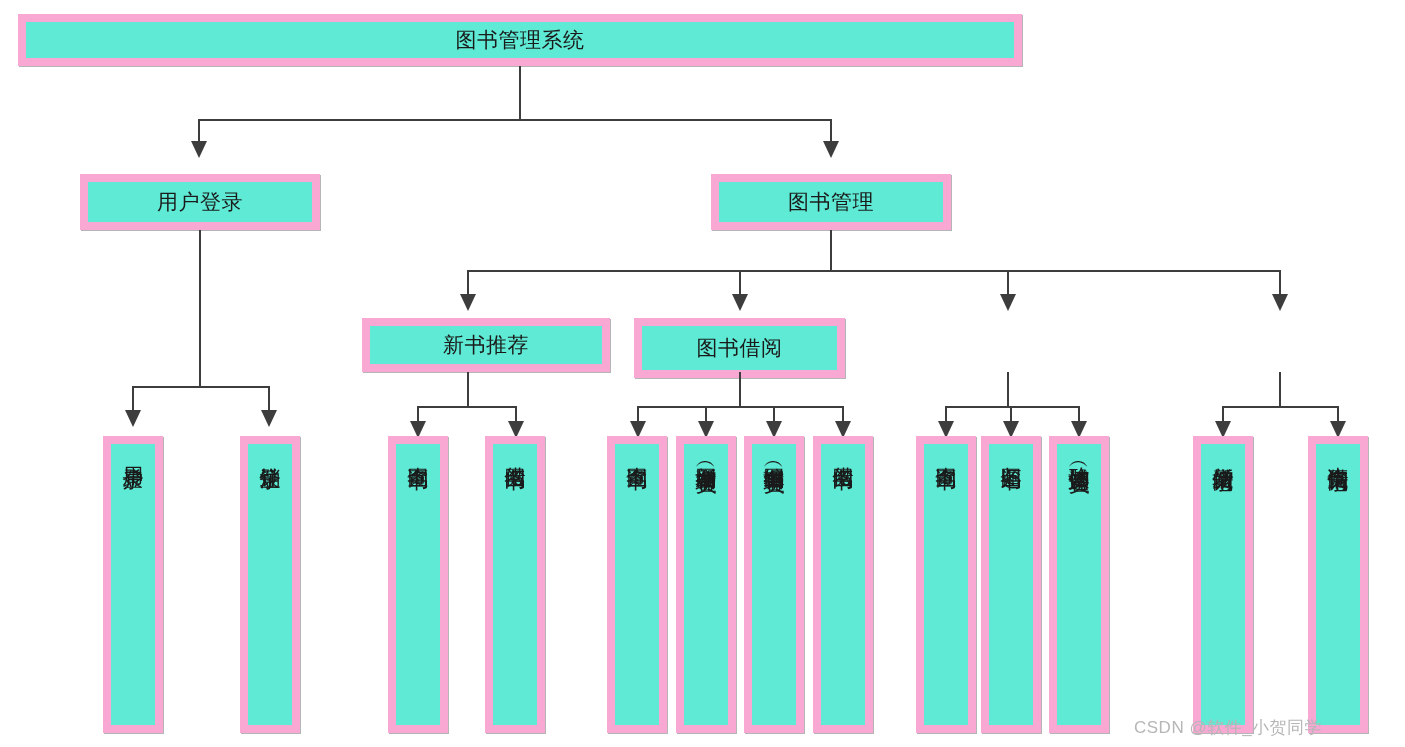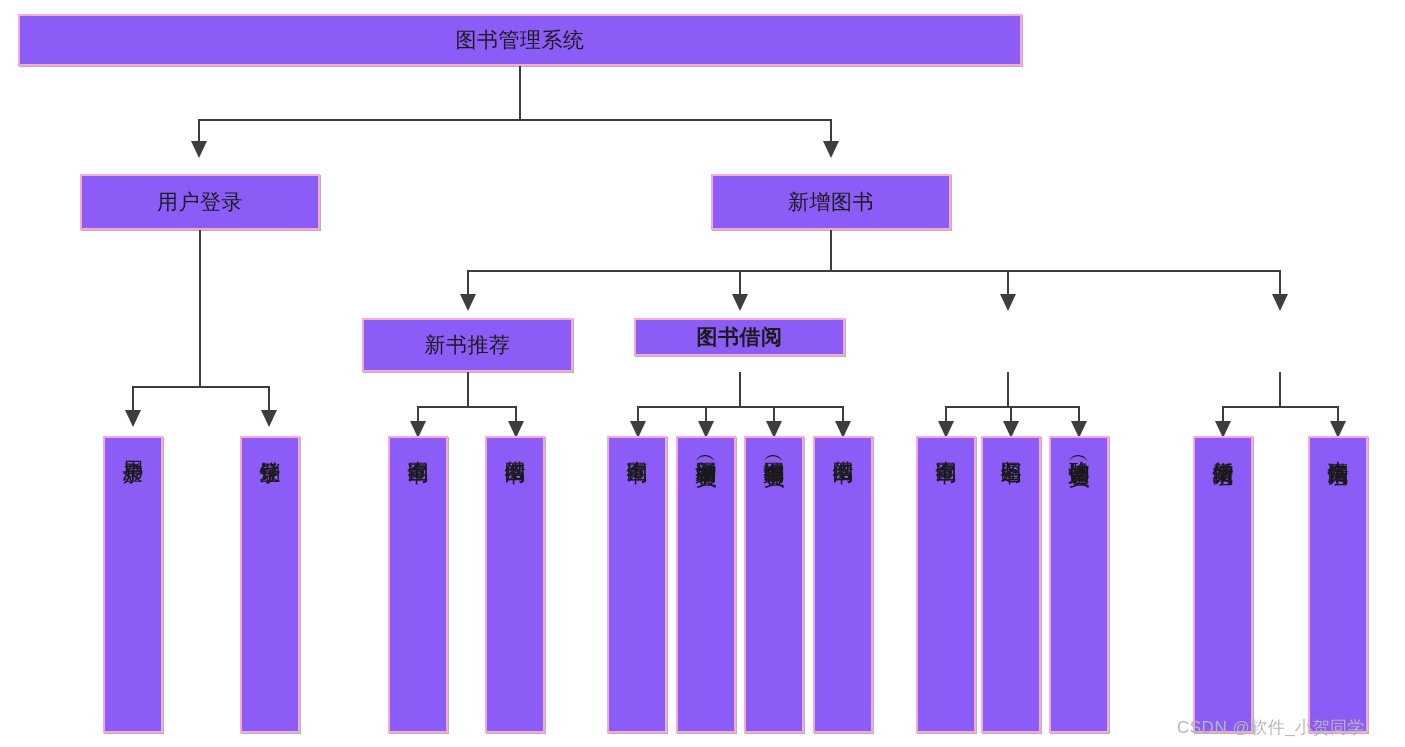--- a/index.html
+++ b/index.html
@@ -16,22 +16,22 @@
     width: 1405px;
     height: 747px;
     background: #ffffff;
     overflow: hidden;
   }
 
   
   .node {
     position: absolute;
     box-sizing: border-box;
-    background: #8b5cf6;
-    border: 2px solid #f9a8d4;
+    background: #5eead4;
+    border: 8px solid #f9a8d4;
     box-shadow: 1px 1px 0 0 rgba(120,120,120,0.55);
     display: flex;
     align-items: center;
     justify-content: center;
     color: #1a1a1a;
   }
   .node .label {
     font-size: 21px;
     line-height: 1.15;
     letter-spacing: 0.5px;
@@ -101,21 +101,21 @@
   <div class="arrow" style="left:191px; top:141px;"></div>
 
   <div class="vline" style="left:830px; top:119px; width:2px; height:26px;"></div>
   <div class="arrow" style="left:823px; top:141px;"></div>
 
   <div class="node" style="left:80px; top:174px; width:240px; height:56px;">
     <span class="label">用户登录</span>
   </div>
 
   <div class="node" style="left:711px; top:174px; width:240px; height:56px;">
-    <span class="label">新增图书</span>
+    <span class="label">图书管理</span>
   </div>
 
   <div class="vline" style="left:199px; top:230px; width:2px; height:157px;"></div>
   <div class="hline" style="left:132px; top:386px; width:136px; height:2px;"></div>
   <div class="vline" style="left:132px; top:386px; width:2px; height:28px;"></div>
   <div class="arrow" style="left:125px; top:410px;"></div>
   <div class="vline" style="left:268px; top:386px; width:2px; height:28px;"></div>
   <div class="arrow" style="left:261px; top:410px;"></div>
 
   <div class="vline" style="left:830px; top:230px; width:2px; height:41px;"></div>
@@ -126,24 +126,24 @@
 
   <div class="vline" style="left:739px; top:270px; width:2px; height:28px;"></div>
   <div class="arrow" style="left:732px; top:294px;"></div>
 
   <div class="vline" style="left:1007px; top:270px; width:2px; height:28px;"></div>
   <div class="arrow" style="left:1000px; top:294px;"></div>
 
   <div class="vline" style="left:1279px; top:270px; width:2px; height:28px;"></div>
   <div class="arrow" style="left:1272px; top:294px;"></div>
 
-  <div class="node" style="left:362px; top:318px; width:211px; height:54px;">
+  <div class="node" style="left:362px; top:318px; width:248px; height:54px;">
     <span class="label">新书推荐</span>
   </div>
-  <div class="node" style="left:634px; top:318px; width:211px; height:38px;font-weight:bold;">
+  <div class="node" style="left:634px; top:318px; width:211px; height:60px;">
     <span class="label">图书借阅</span>
   </div>
 
   <div class="vline" style="left:467px; top:372px; width:2px; height:35px;"></div>
   <div class="hline" style="left:417px; top:406px; width:100px; height:2px;"></div>
   <div class="vline" style="left:417px; top:406px; width:2px; height:24px;"></div>
   <div class="arrow" style="left:410px; top:421px;"></div>
   <div class="vline" style="left:515px; top:406px; width:2px; height:24px;"></div>
   <div class="arrow" style="left:508px; top:421px;"></div>
 
@@ -211,15 +211,15 @@
     <span class="label">确认归还（管理员）</span>
   </div>
 
   <div class="node vertical" style="left:1193px; top:436px; width:60px; height:297px;">
     <span class="label">新增借阅记录</span>
   </div>
   <div class="node vertical" style="left:1308px; top:436px; width:60px; height:297px;">
     <span class="label">查询借阅记录</span>
   </div>
 
-  <div id="watermark" style="left:1177px; top:716px;">CSDN @软件_小贺同学</div>
+  <div id="watermark" style="left:1134px; top:716px;">CSDN @软件_小贺同学</div>
 
 </div>
 
 </body></html>

